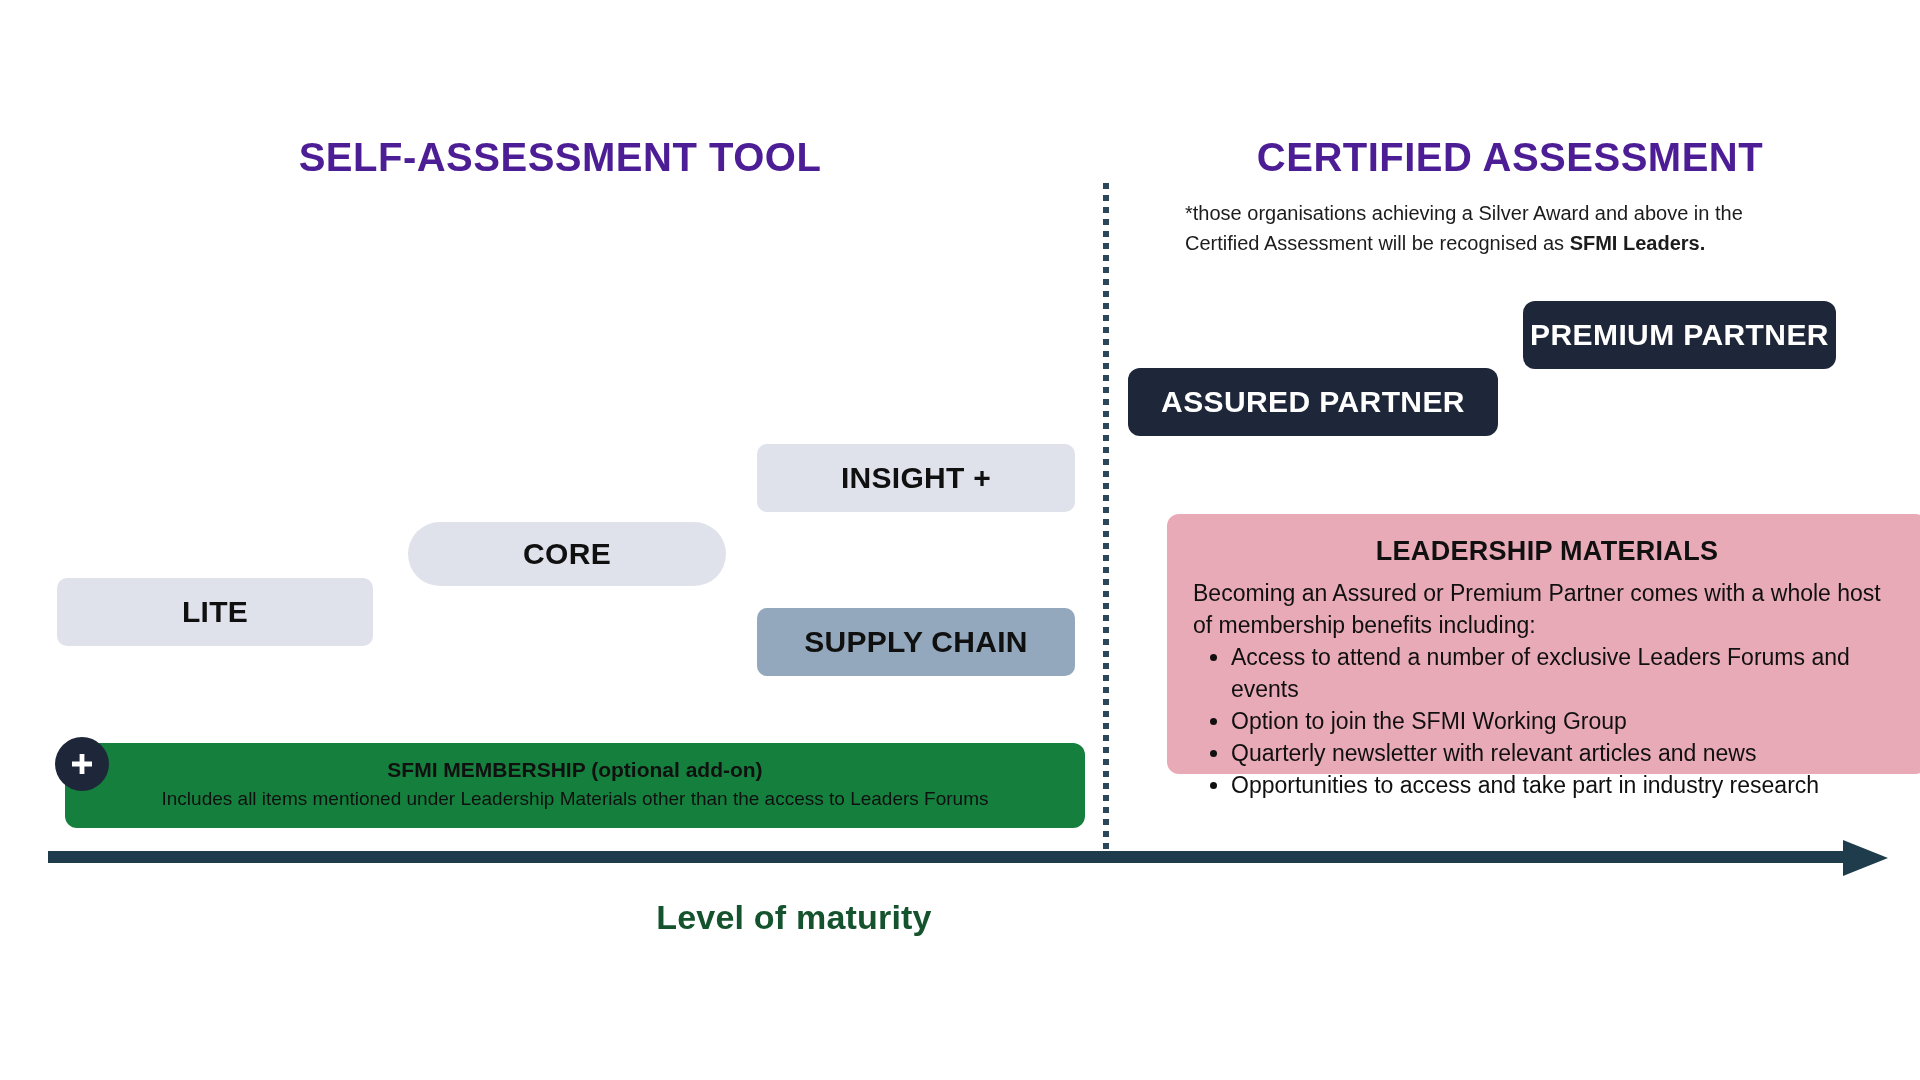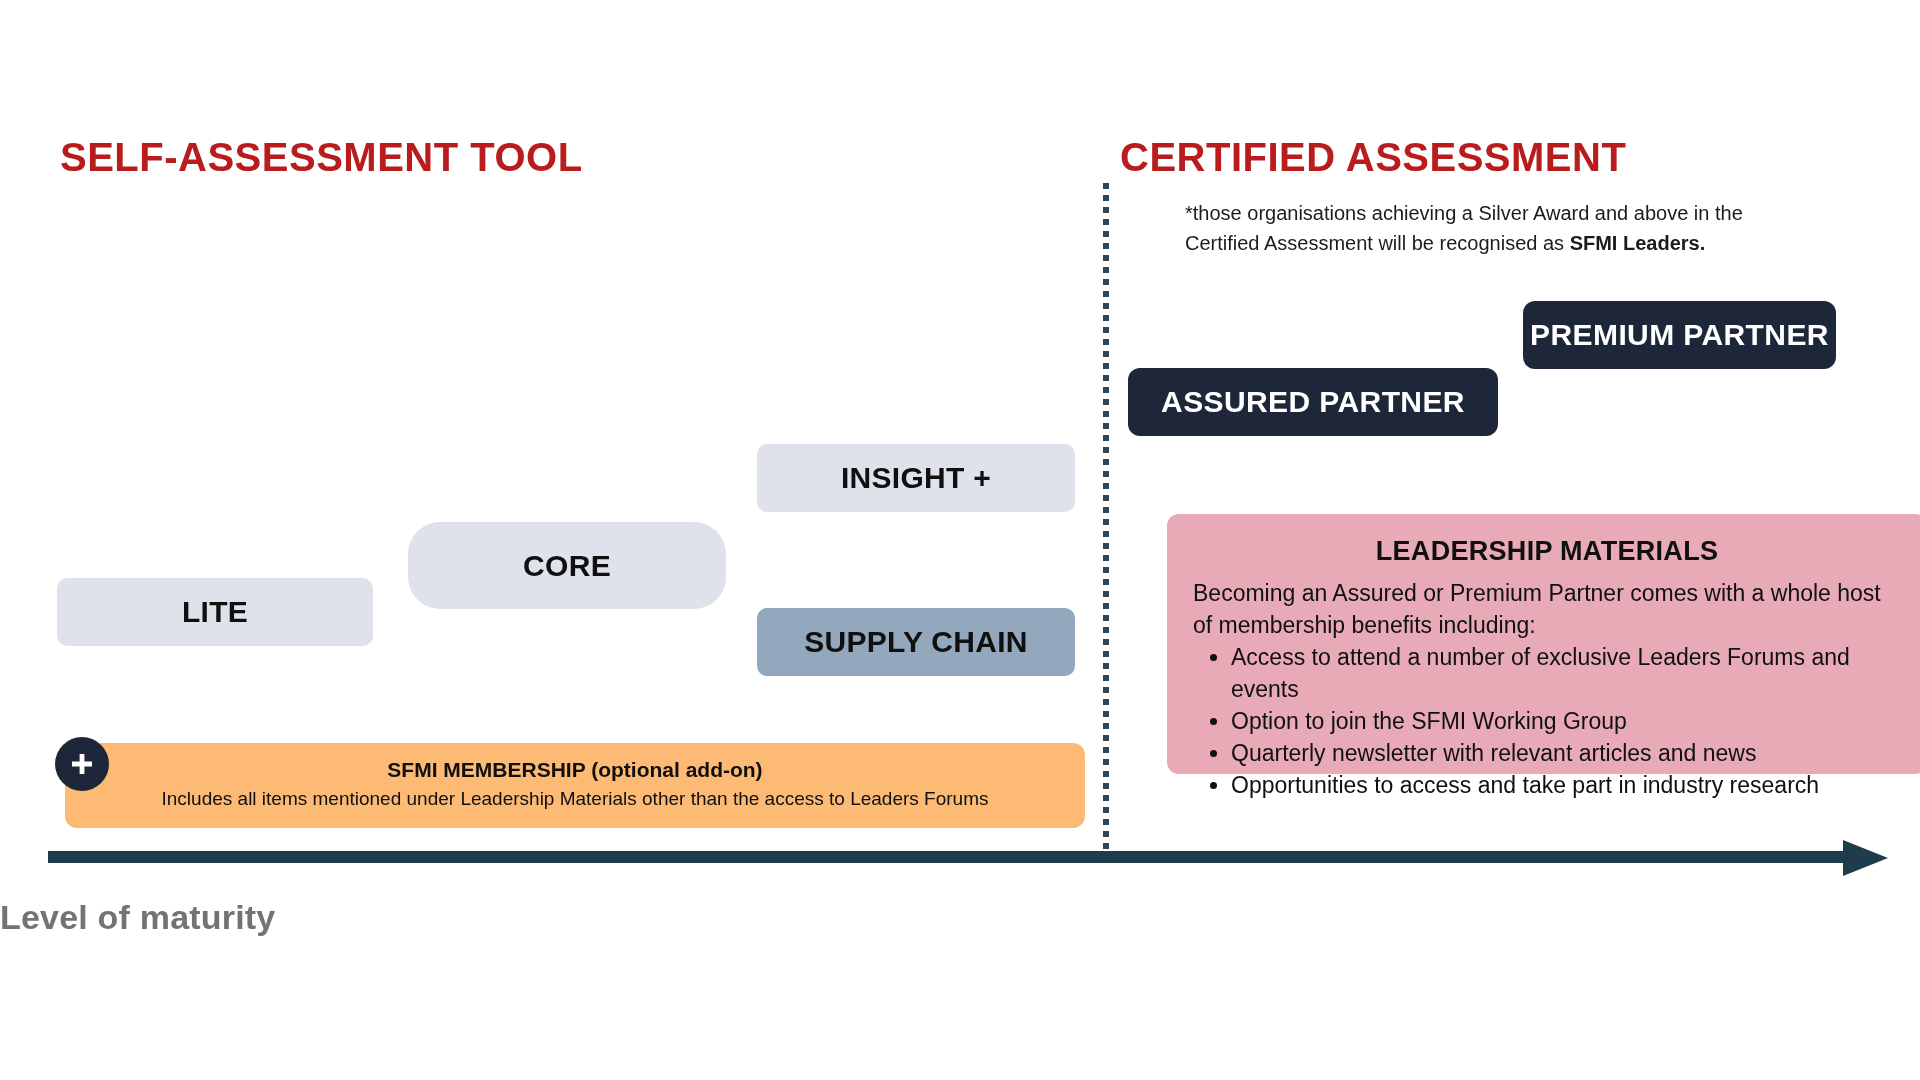--- a/index.html
+++ b/index.html
@@ -20,22 +20,22 @@
     height: 1080px;
     background: #ffffff;
   }
 
   
   .col-title {
     position: absolute;
     font-size: 40px;
     font-weight: 600;
     letter-spacing: 0.5px;
-    color: #b91c1c;
-    text-align: left;
+    color: #4c1d95;
+    text-align: center;
     white-space: nowrap;
   }
   #title-left  { left: 60px;  top: 135px; width: 1000px; }
   #title-right { left: 1120px; top: 135px; width: 780px; }
 
   
   #cert-note {
     position: absolute;
     left: 1185px;
     top: 198px;
@@ -68,21 +68,21 @@
     justify-content: center;
     font-size: 30px;
     font-weight: 700;
     color: #101010;
     letter-spacing: 0.3px;
   }
   .step-light { background: #dfe2eb; }
   .step-supply { background: #93a8bc; }
 
   #box-lite        { left: 57px;  top: 578px; width: 316px; height: 68px; }
-  #box-core        { left: 408px; top: 522px; width: 318px; height: 87px; border-radius: 32px; }
+  #box-core        { left: 408px; top: 522px; width: 318px; height: 64px; border-radius: 32px; }
   #box-insight     { left: 757px; top: 444px; width: 318px; height: 68px; }
   #box-supply      { left: 757px; top: 608px; width: 318px; height: 68px; }
 
   
   .partner-box {
     position: absolute;
     background: #1e2739;
     border-radius: 12px;
     display: flex;
     align-items: center;
@@ -130,21 +130,21 @@
   }
   #leadership-list li { margin: 0; }
 
   
   #membership-bar {
     position: absolute;
     left: 65px;
     top: 743px;
     width: 1020px;
     height: 85px;
-    background: #fdba74;
+    background: #15803d;
     border-radius: 12px;
     box-sizing: border-box;
     padding-top: 13px;
     text-align: center;
   }
   #membership-title {
     font-size: 21px;
     font-weight: 700;
     color: #101010;
     line-height: 28px;
@@ -175,23 +175,24 @@
     left: 48px;
     top: 840px;
     width: 1840px;
     height: 36px;
   }
   #maturity-label {
     position: absolute;
     left: 0;
     top: 898px;
     width: 1588px;
+    text-align: center;
     font-size: 34px;
     font-weight: 700;
-    color: #737373;
+    color: #14532d;
     letter-spacing: 0.2px;
   }
 </style>
 </head>
 <body>
 
 <div id="stage">
 
   <div class="col-title" id="title-left">SELF-ASSESSMENT TOOL</div>
 

